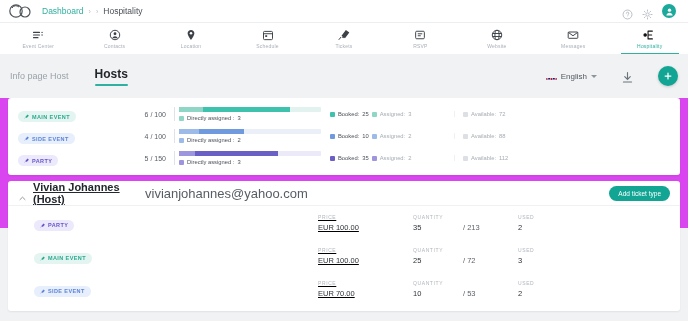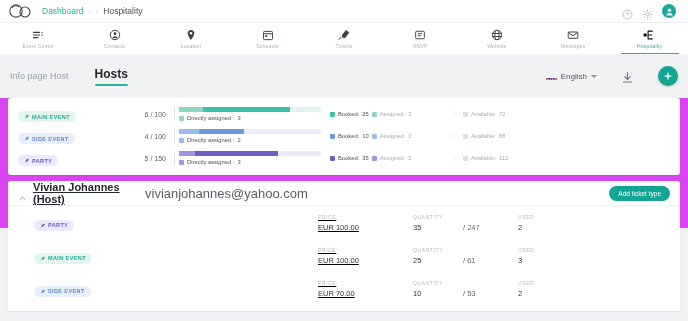--- a/index.html
+++ b/index.html
@@ -446,21 +446,21 @@
         </span>
       </div>
       <div class="field f-price">
         <div class="f-lbl">PRICE</div>
         <div class="f-val">EUR 100.00</div>
       </div>
       <div class="field f-qty">
         <div class="f-lbl">QUANTITY</div>
         <div class="f-val qty-wrap">
           <span class="qty-num">35</span>
-          <span class="qty-tot">/ 247</span>
+          <span class="qty-tot">/ 213</span>
         </div>
       </div>
       <div class="field f-used">
         <div class="f-lbl">USED</div>
         <div class="f-val">2</div>
       </div>
     </div>
 
     <div class="trow">
       <div class="tagcol">
@@ -473,21 +473,21 @@
         </span>
       </div>
       <div class="field f-price">
         <div class="f-lbl">PRICE</div>
         <div class="f-val">EUR 100.00</div>
       </div>
       <div class="field f-qty">
         <div class="f-lbl">QUANTITY</div>
         <div class="f-val qty-wrap">
           <span class="qty-num">25</span>
-          <span class="qty-tot">/ 61</span>
+          <span class="qty-tot">/ 72</span>
         </div>
       </div>
       <div class="field f-used">
         <div class="f-lbl">USED</div>
         <div class="f-val">3</div>
       </div>
     </div>
 
     <div class="trow">
       <div class="tagcol">

